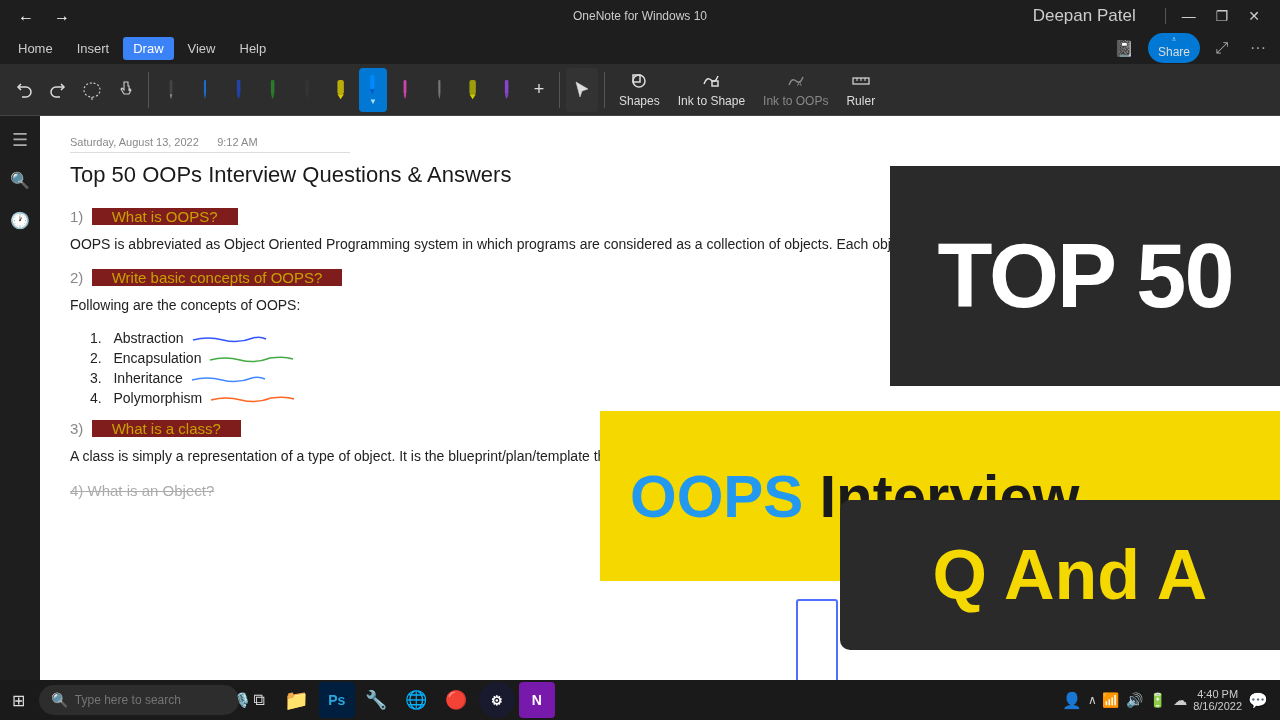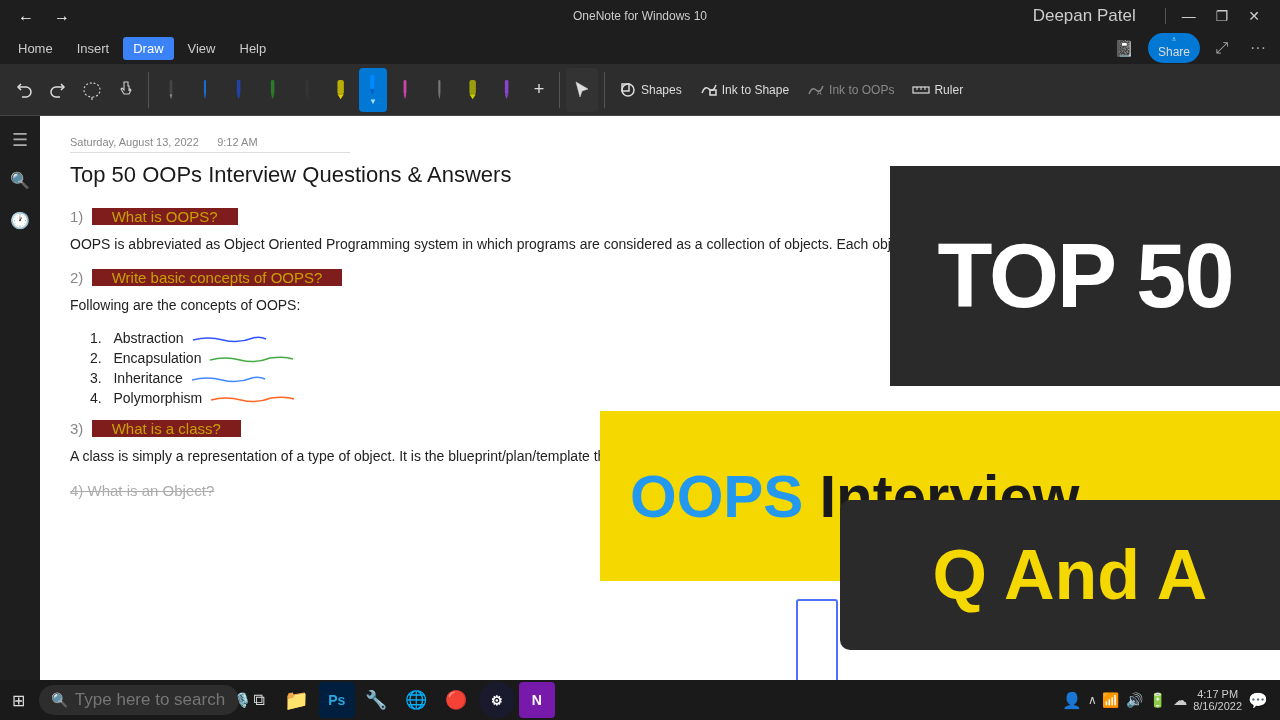--- a/index.html
+++ b/index.html
@@ -78,20 +78,21 @@
       align-items: center;
       gap: 4px;
       padding: 4px 8px;
       cursor: pointer;
       border-radius: 4px;
       color: #ddd;
       font-size: 12px;
       height: 44px;
       background: none;
       border: none;
+      flex-direction: column;
     }
     .tb-btn-text svg { width: 18px; height: 18px; }
 
     
     #sidebar {
       position: absolute;
       left: 0;
       top: 116px;
       width: 40px;
       height: calc(100% - 116px - 40px);
@@ -567,21 +568,21 @@
 
   </div>
 </div>
 
 <div id="taskbar">
 
   <button class="taskbar-btn" style="font-size:16px;">⊞</button>
 
   <div class="taskbar-search">
     <span style="font-size:14px;color:#aaa;">🔍</span>
-    <input type="text" style="background: none; border: none; color: #0ea5e9; font-size: 17px; outline: none; width: 150px;" placeholder="Type here to search">
+    <input type="text" style="background: none; border: none; color: #0ea5e9; font-size: 12px; outline: none; width: 150px;" placeholder="Type here to search">
     <span style="font-size:14px;color:#aaa;margin-left:4px;">🎙️</span>
   </div>
 
   <button class="taskbar-btn" style="font-size:16px;">⧉</button>
 
   <div class="taskbar-apps">
     <div class="taskbar-app-icon" style="color:#f0c040;font-size:20px;">📁</div>
     <div class="taskbar-app-icon" style="background:#001f3f;color:#29a8e0;font-size:14px;font-weight:bold;border-radius:4px;">Ps</div>
     <div class="taskbar-app-icon" style="color:#ff4444;font-size:18px;">🔧</div>
     <div class="taskbar-app-icon" style="font-size:18px;">🌐</div>
@@ -591,18 +592,18 @@
   </div>
 
   <div class="taskbar-right">
     <span style="font-size:16px;">👤</span>
     <span style="font-size:12px;">∧</span>
     <span style="font-size:14px;">📶</span>
     <span style="font-size:14px;">🔊</span>
     <span style="font-size:14px;">🔋</span>
     <span style="font-size:14px;">☁</span>
     <div class="taskbar-time">
-      <span>4:17 PM</span>
+      <span>4:40 PM</span>
       <span>8/16/2022</span>
     </div>
     <span style="font-size:16px;">💬</span>
   </div>
 </div>
 
 </body></html>

